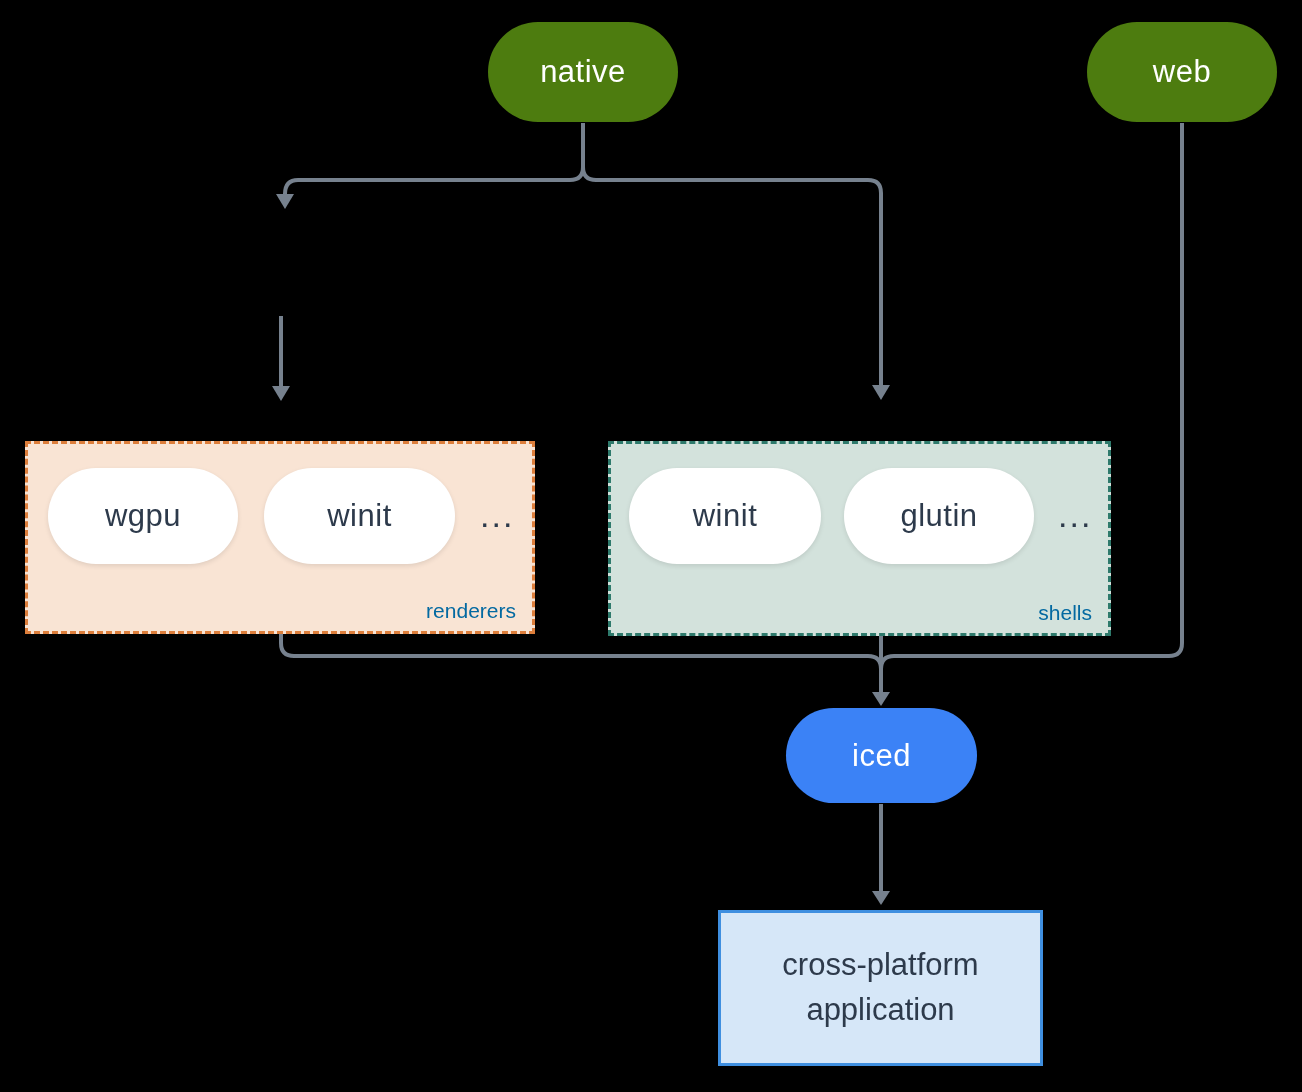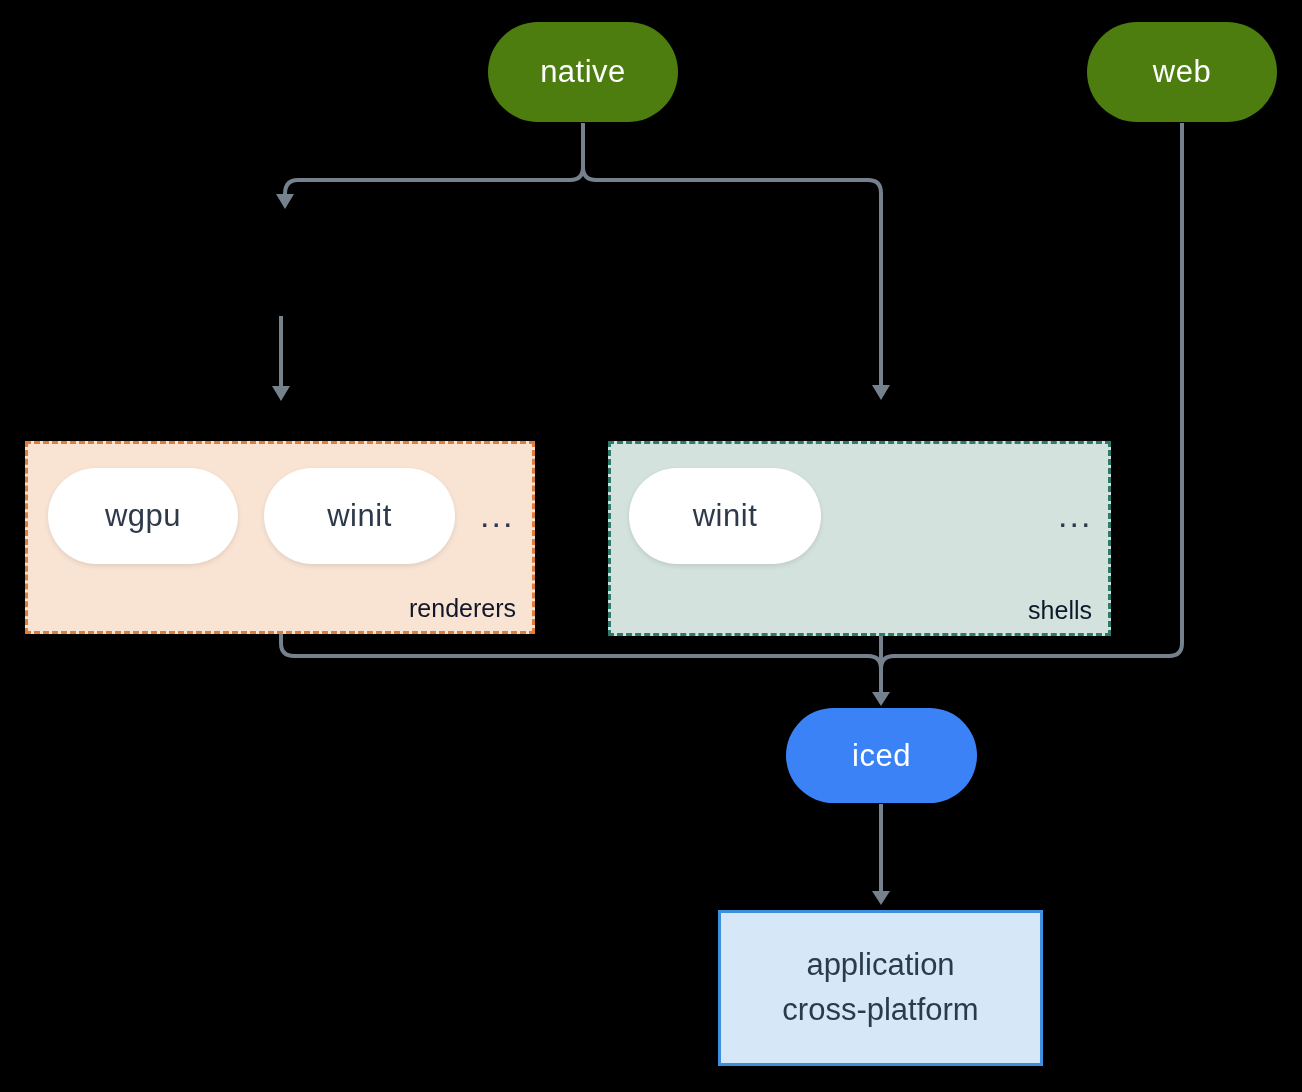--- a/index.html
+++ b/index.html
@@ -56,22 +56,22 @@
     border: 3px dashed #DD7E3B;
   }
   .group-box.shells {
     background: #D3E2DC;
     border: 3px dashed #2E7A6C;
   }
   .group-label {
     position: absolute;
     right: 16px;
     bottom: 8px;
-    font-size: 25px;
-    color: #0f172a;
+    font-size: 21px;
+    color: #0369a1;
     text-align: right;
   }
   .ellipsis {
     position: absolute;
     font-size: 34px;
     color: #2D3A4B;
     letter-spacing: 2px;
   }
   .app-box {
     position: absolute;
@@ -132,26 +132,29 @@
       <span>winit</span>
     </div>
     <span class="ellipsis" style="left:452px; top:52px;">...</span>
     <span class="group-label">renderers</span>
   </div>
 
   <div class="group-box shells" style="left:608px; top:405px; width:503px; height:195px;">
     <div class="pill white" style="left:18px; top:24px; width:192px; height:96px;">
       <span>winit</span>
     </div>
+    <div class="pill white" style="left:233px; top:24px; width:190px; height:96px;">
+      <span>glutin</span>
+    </div>
     <span class="ellipsis" style="left:447px; top:52px;">...</span>
     <span class="group-label">shells</span>
   </div>
 
   <div class="pill blue" style="left:786px; top:708px; width:191px; height:95px;">
     <span>iced</span>
   </div>
 
   <div class="app-box" style="left:718px; top:910px; width:325px; height:156px;">
+    <span>cross-platform</span>
     <span>application</span>
-    <span>cross-platform</span>
   </div>
 
 </div>
 
 </body></html>

